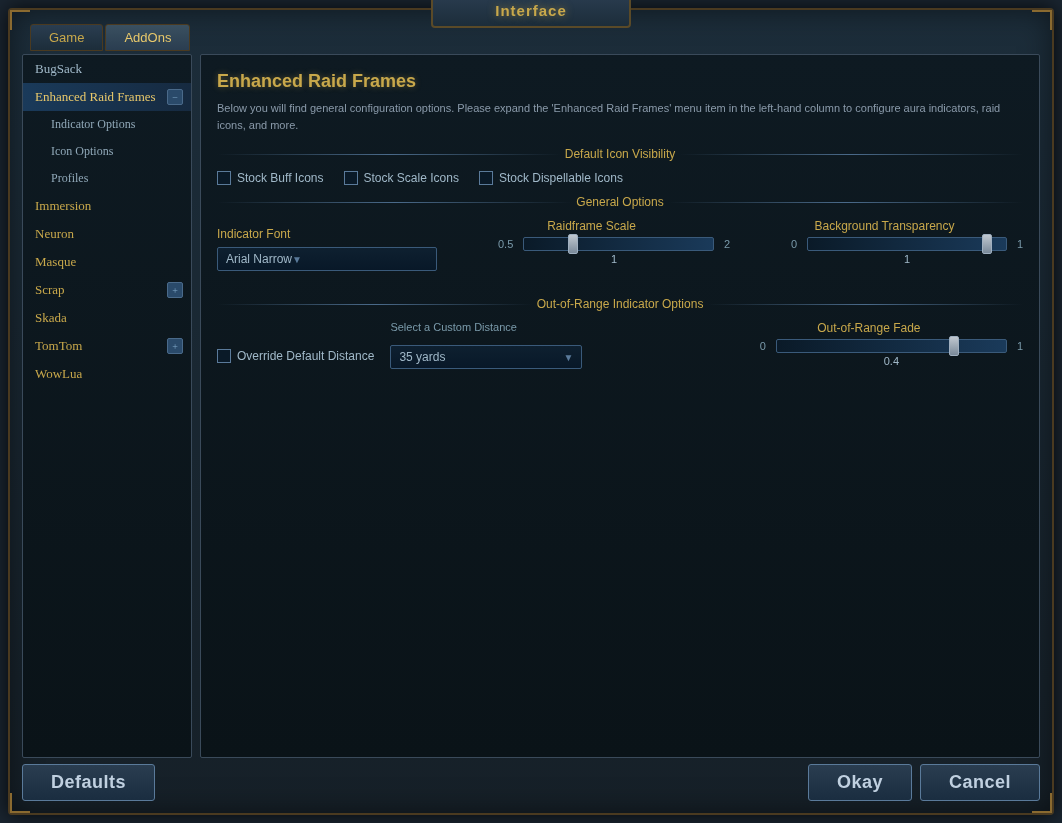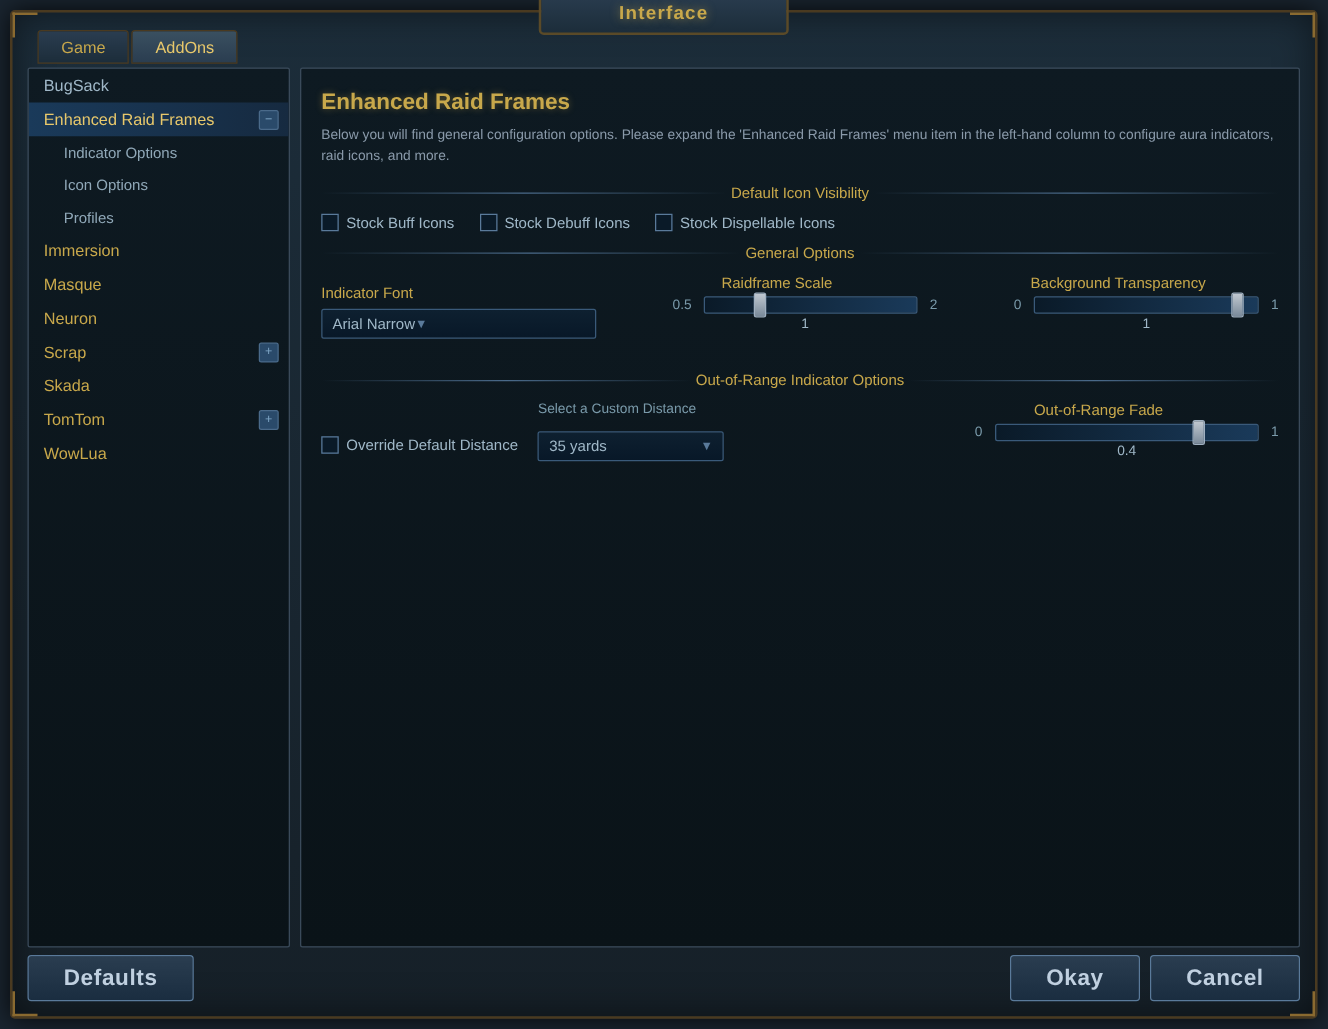--- a/index.html
+++ b/index.html
@@ -79,26 +79,27 @@
       top: 44px;
       left: 12px;
       right: 12px;
       bottom: 55px;
       display: flex;
       gap: 0;
     }
 
     
     .sidebar {
-      width: 210px;
+      width: 170px;
       background: linear-gradient(180deg, #0e1a22 0%, #0a1318 100%);
       border: 1px solid #3a4a5a;
       border-radius: 2px;
       overflow: hidden;
       flex-shrink: 0;
+      font-family: Liberation Serif, serif;
     }
 
     .sidebar-item {
       padding: 6px 12px;
       font-size: 13px;
       cursor: pointer;
       color: #a0b8c8;
       position: relative;
     }
 
@@ -314,21 +315,21 @@
       background: linear-gradient(180deg, #0e2030 0%, #081828 100%);
       border: 1px solid #3a5a7a;
       border-radius: 2px;
       padding: 4px 8px;
       color: #a0b8c8;
       font-size: 12px;
       display: flex;
       align-items: center;
       justify-content: space-between;
       cursor: pointer;
-      width: 149px;
+      width: 192px;
       margin-top: 12px;
     }
 
     
     .bottom-bar {
       position: absolute;
       bottom: 12px;
       left: 12px;
       right: 12px;
       display: flex;
@@ -421,24 +422,24 @@
       <div class="sidebar-item sub">
         <span>Icon Options</span>
       </div>
       <div class="sidebar-item sub">
         <span>Profiles</span>
       </div>
       <div class="sidebar-item gold">
         <span>Immersion</span>
       </div>
       <div class="sidebar-item gold">
+        <span>Neuron</span>
+      </div>
+      <div class="sidebar-item gold">
         <span>Masque</span>
-      </div>
-      <div class="sidebar-item gold">
-        <span>Neuron</span>
       </div>
       <div class="sidebar-item gold" style="display:flex;align-items:center;justify-content:space-between;">
         <span>Scrap</span>
         <div class="collapse-btn">+</div>
       </div>
       <div class="sidebar-item gold">
         <span>Skada</span>
       </div>
       <div class="sidebar-item gold" style="display:flex;align-items:center;justify-content:space-between;">
         <span>TomTom</span>
@@ -459,21 +460,21 @@
         <div class="line"></div>
       </div>
 
       <div class="options-row">
         <div class="checkbox-option">
           <div class="checkbox-box"></div>
           <span class="checkbox-label">Stock Buff Icons</span>
         </div>
         <div class="checkbox-option">
           <div class="checkbox-box"></div>
-          <span class="checkbox-label">Stock Debuff Icons</span>
+          <span class="checkbox-label">Stock Scale Icons</span>
         </div>
         <div class="checkbox-option">
           <div class="checkbox-box"></div>
           <span class="checkbox-label">Stock Dispellable Icons</span>
         </div>
       </div>
 
       <div class="section-divider">
         <div class="line"></div>
         <div class="label">General Options</div>

